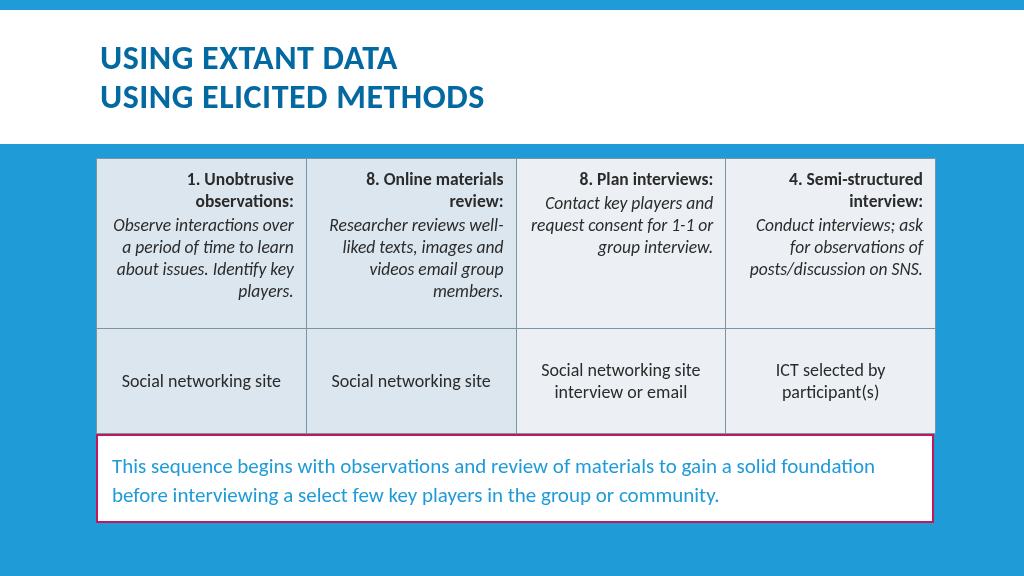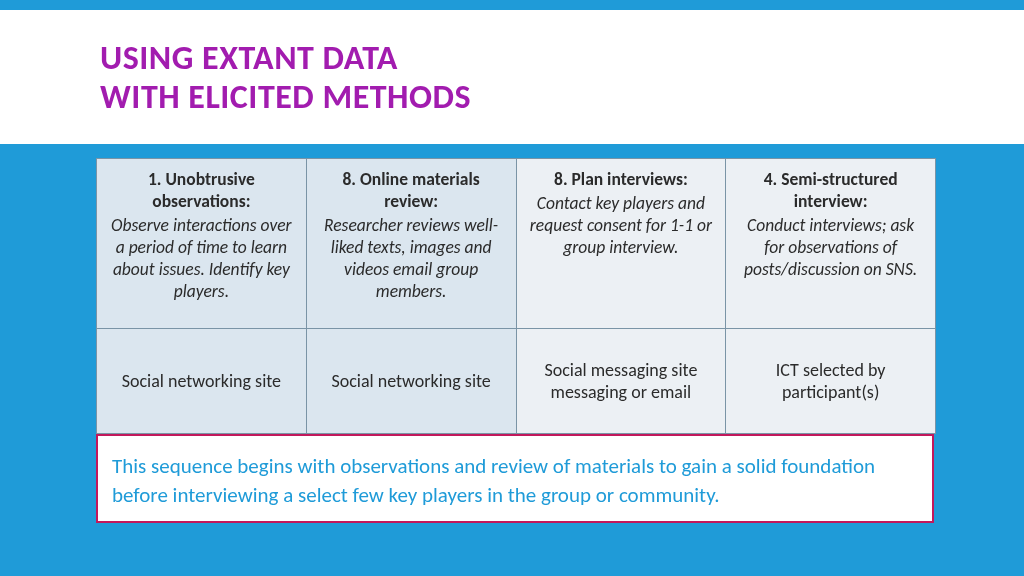--- a/index.html
+++ b/index.html
@@ -1,41 +1,41 @@
 <!DOCTYPE html>
 <html><head>
 <meta charset="utf-8">
 <style>
   * { box-sizing: border-box; margin: 0; padding: 0; }
   html, body { width: 1024px; height: 576px; font-family: Calibri, 'Segoe UI', Arial, sans-serif; overflow: hidden; background: #fff; }
   .top-band { height: 10px; background: #1f9bd8; }
   .title-area { background: #fff; padding: 28px 0 28px 100px; }
-  .title-area h1 { color: #a21caf; font-weight: 700; font-size: 34px; line-height: 1.15; letter-spacing: 0.5px; }
+  .title-area h1 { color: #0369a1; font-weight: 700; font-size: 34px; line-height: 1.15; letter-spacing: 0.5px; }
   .body-band { background: #1f9bd8; height: 440px; padding-top: 14px; position: relative; }
   .table-wrap { width: 840px; margin-left: 96px; }
   table { border-collapse: collapse; width: 100%; table-layout: fixed; background: #fff; }
   td { border: 1.5px solid #7a94a6; padding: 10px 12px; font-size: 17.5px; color: #2b2b2b; line-height: 1.25; }
-  tr.row-top td { background: #dbe6ef; text-align: center; vertical-align: top; height: 170px; }
+  tr.row-top td { background: #dbe6ef; text-align: right; vertical-align: top; height: 170px; }
   tr.row-top td .hd { font-weight: 700; display: block; }
   tr.row-top td .bd { display: block; margin-top: 2px; font-style: italic; }
   tr.row-top td:nth-child(3), tr.row-top td:nth-child(4) { background: #ecf0f4; }
   tr.row-bot td { background: #dbe6ef; text-align: center; vertical-align: middle; height: 105px; font-size: 18px; }
   tr.row-bot td:nth-child(3), tr.row-bot td:nth-child(4) { background: #ecf0f4; }
   .caption-box { position: absolute; left: 96px; width: 838px; top: 290px; background: #fff; border: 2px solid #c2185b; padding: 16px 14px 12px 14px; }
   .caption-box p { color: #1f9bd8; font-size: 21px; line-height: 1.35; }
 </style>
 </head>
 <body>
 
 <div class="top-band"></div>
 
 <div class="title-area">
   <h1>
     <span>USING EXTANT DATA</span><br>
-    <span>WITH ELICITED METHODS</span>
+    <span>USING ELICITED METHODS</span>
   </h1>
 </div>
 
 <div class="body-band">
   <div class="table-wrap">
     <table>
       <tbody>
           <tr class="row-top">
         <td>
           <span class="hd">1. Unobtrusive observations:</span>
@@ -50,21 +50,21 @@
           <span class="bd">Contact key players and request consent for 1-1 or group interview.</span>
         </td>
         <td>
           <span class="hd">4. Semi-structured interview:</span>
           <span class="bd">Conduct interviews; ask for observations of posts/discussion on SNS.</span>
         </td>
       </tr>
       <tr class="row-bot">
         <td>Social networking site</td>
         <td>Social networking site</td>
-        <td>Social messaging site messaging or email</td>
+        <td>Social networking site interview or email</td>
         <td>ICT selected by participant(s)</td>
       </tr>
     </tbody>
       </table>
   </div>
 
   <div class="caption-box">
     <p>This sequence begins with observations and review of materials to gain a solid foundation before interviewing a select few key players in the group or community.</p>
   </div>
 </div>

